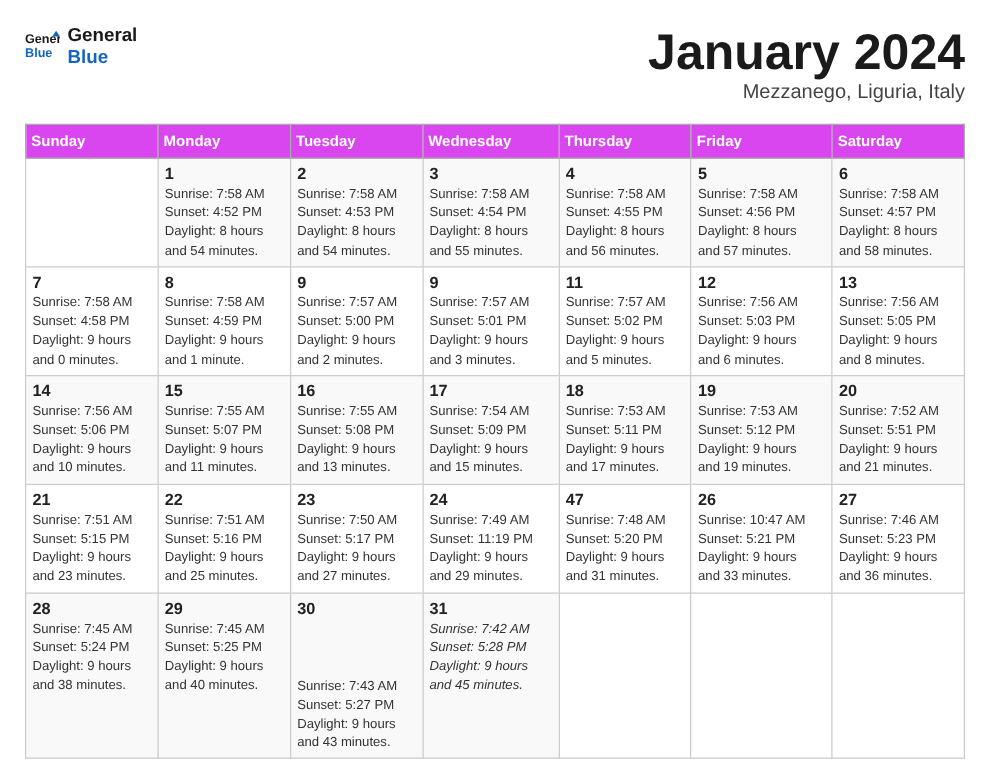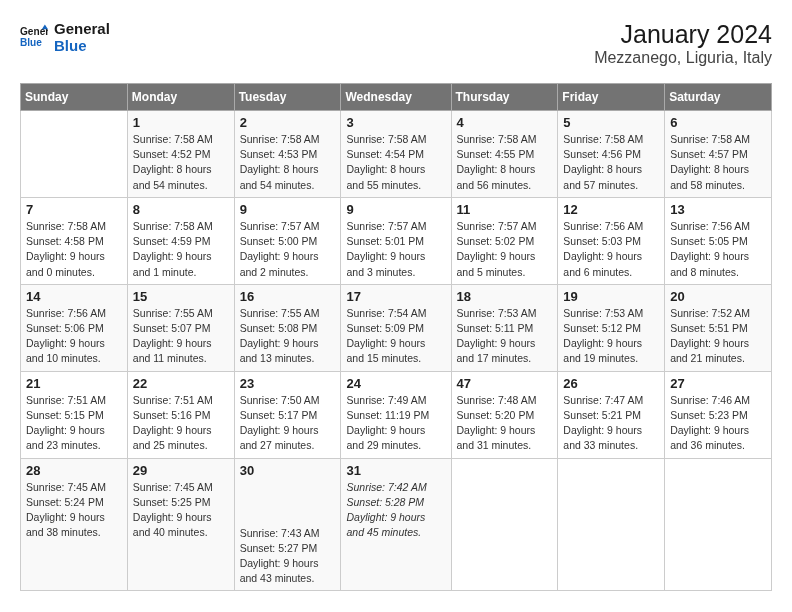--- a/index.html
+++ b/index.html
@@ -22,36 +22,36 @@
       gap: 2px;
     }
     .logo-icon {
       width: 28px;
       height: 28px;
     }
     .title-block {
       text-align: right;
     }
     .month-title {
-      font-size: 25px;
-      font-weight: normal;
+      font-size: 40px;
+      font-weight: bold;
       color: #1a1a1a;
     }
     .location-title {
       font-size: 16px;
       color: #444;
       text-align: right;
     }
     table {
       width: 100%;
       border-collapse: collapse;
       font-size: 11px;
     }
     thead tr th {
-      background-color: #737373;
+      background-color: #d946ef;
       color: #fff;
       padding: 6px 4px;
       text-align: left;
       font-size: 12px;
       font-weight: bold;
       border: 1px solid #aaa;
     }
     tbody tr td {
       border: 1px solid #ccc;
       vertical-align: top;
@@ -290,21 +290,21 @@
         </td>
         <td>
           <span class="day-number">47</span>
           <div class="day-info" style="white-space: pre-line;">Sunrise: 7:48 AM
 Sunset: 5:20 PM
 Daylight: 9 hours
 and 31 minutes.</div>
         </td>
         <td>
           <span class="day-number">26</span>
-          <div class="day-info" style="white-space: pre-line;">Sunrise: 7:47 AM
+          <div class="day-info" style="white-space: pre-line;">Sunrise: 10:47 AM
 Sunset: 5:21 PM
 Daylight: 9 hours
 and 33 minutes.</div>
         </td>
         <td>
           <span class="day-number">27</span>
           <div class="day-info" style="white-space: pre-line;">Sunrise: 7:46 AM
 Sunset: 5:23 PM
 Daylight: 9 hours
 and 36 minutes.</div>

